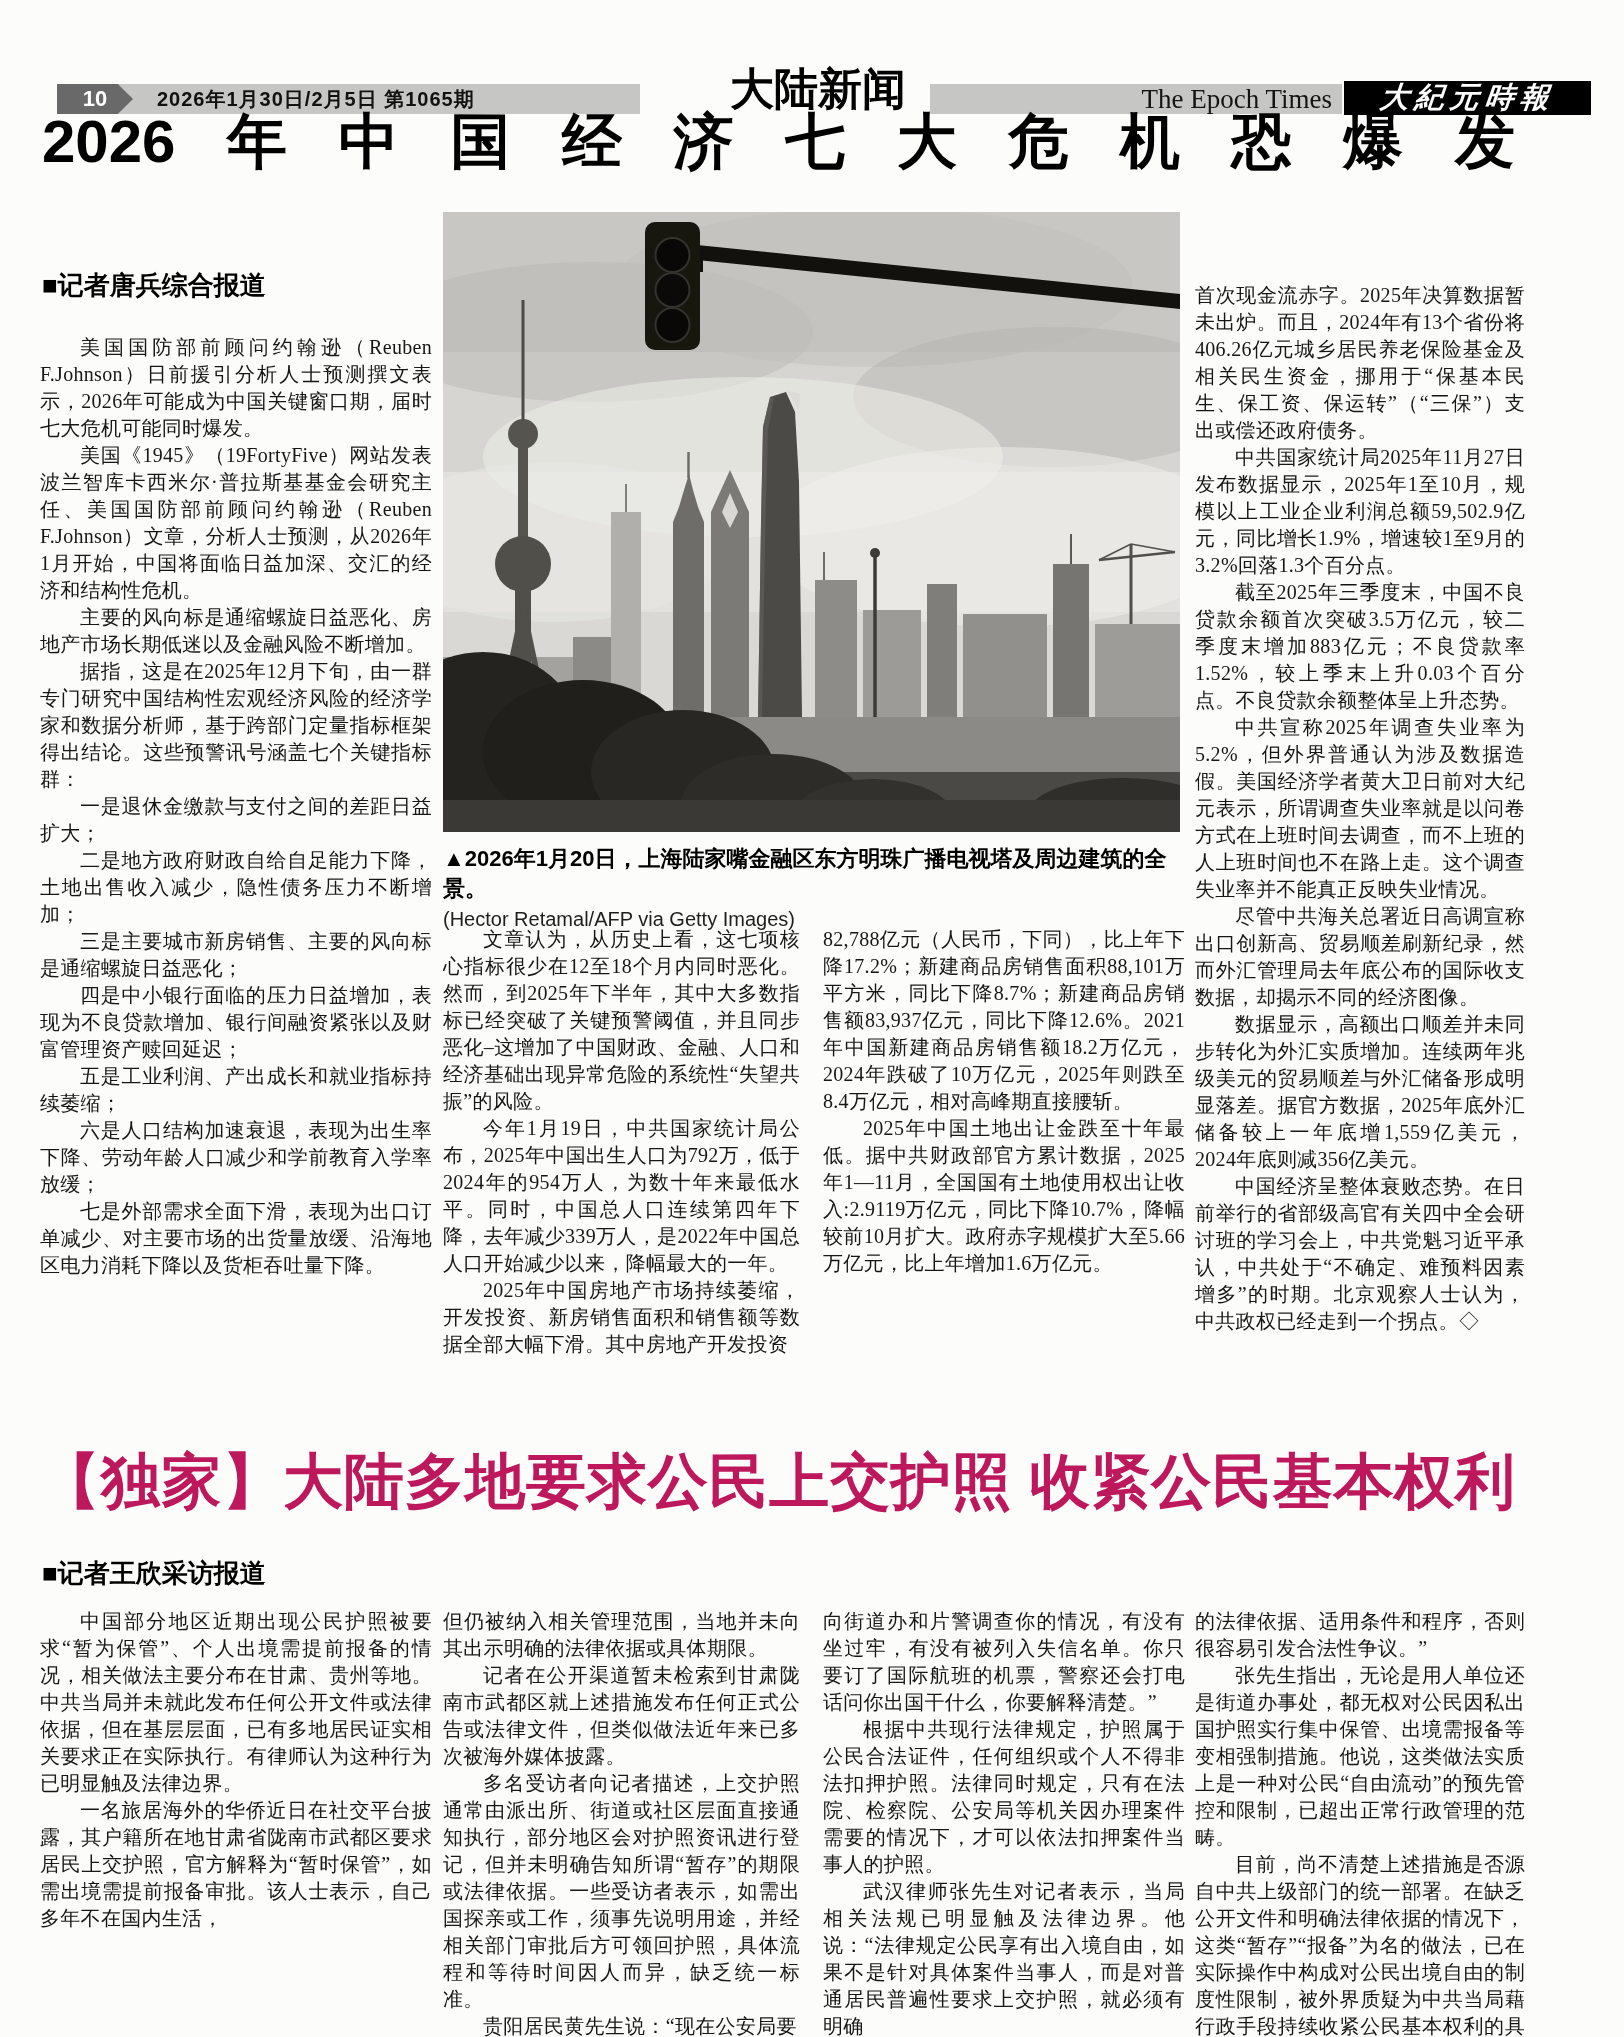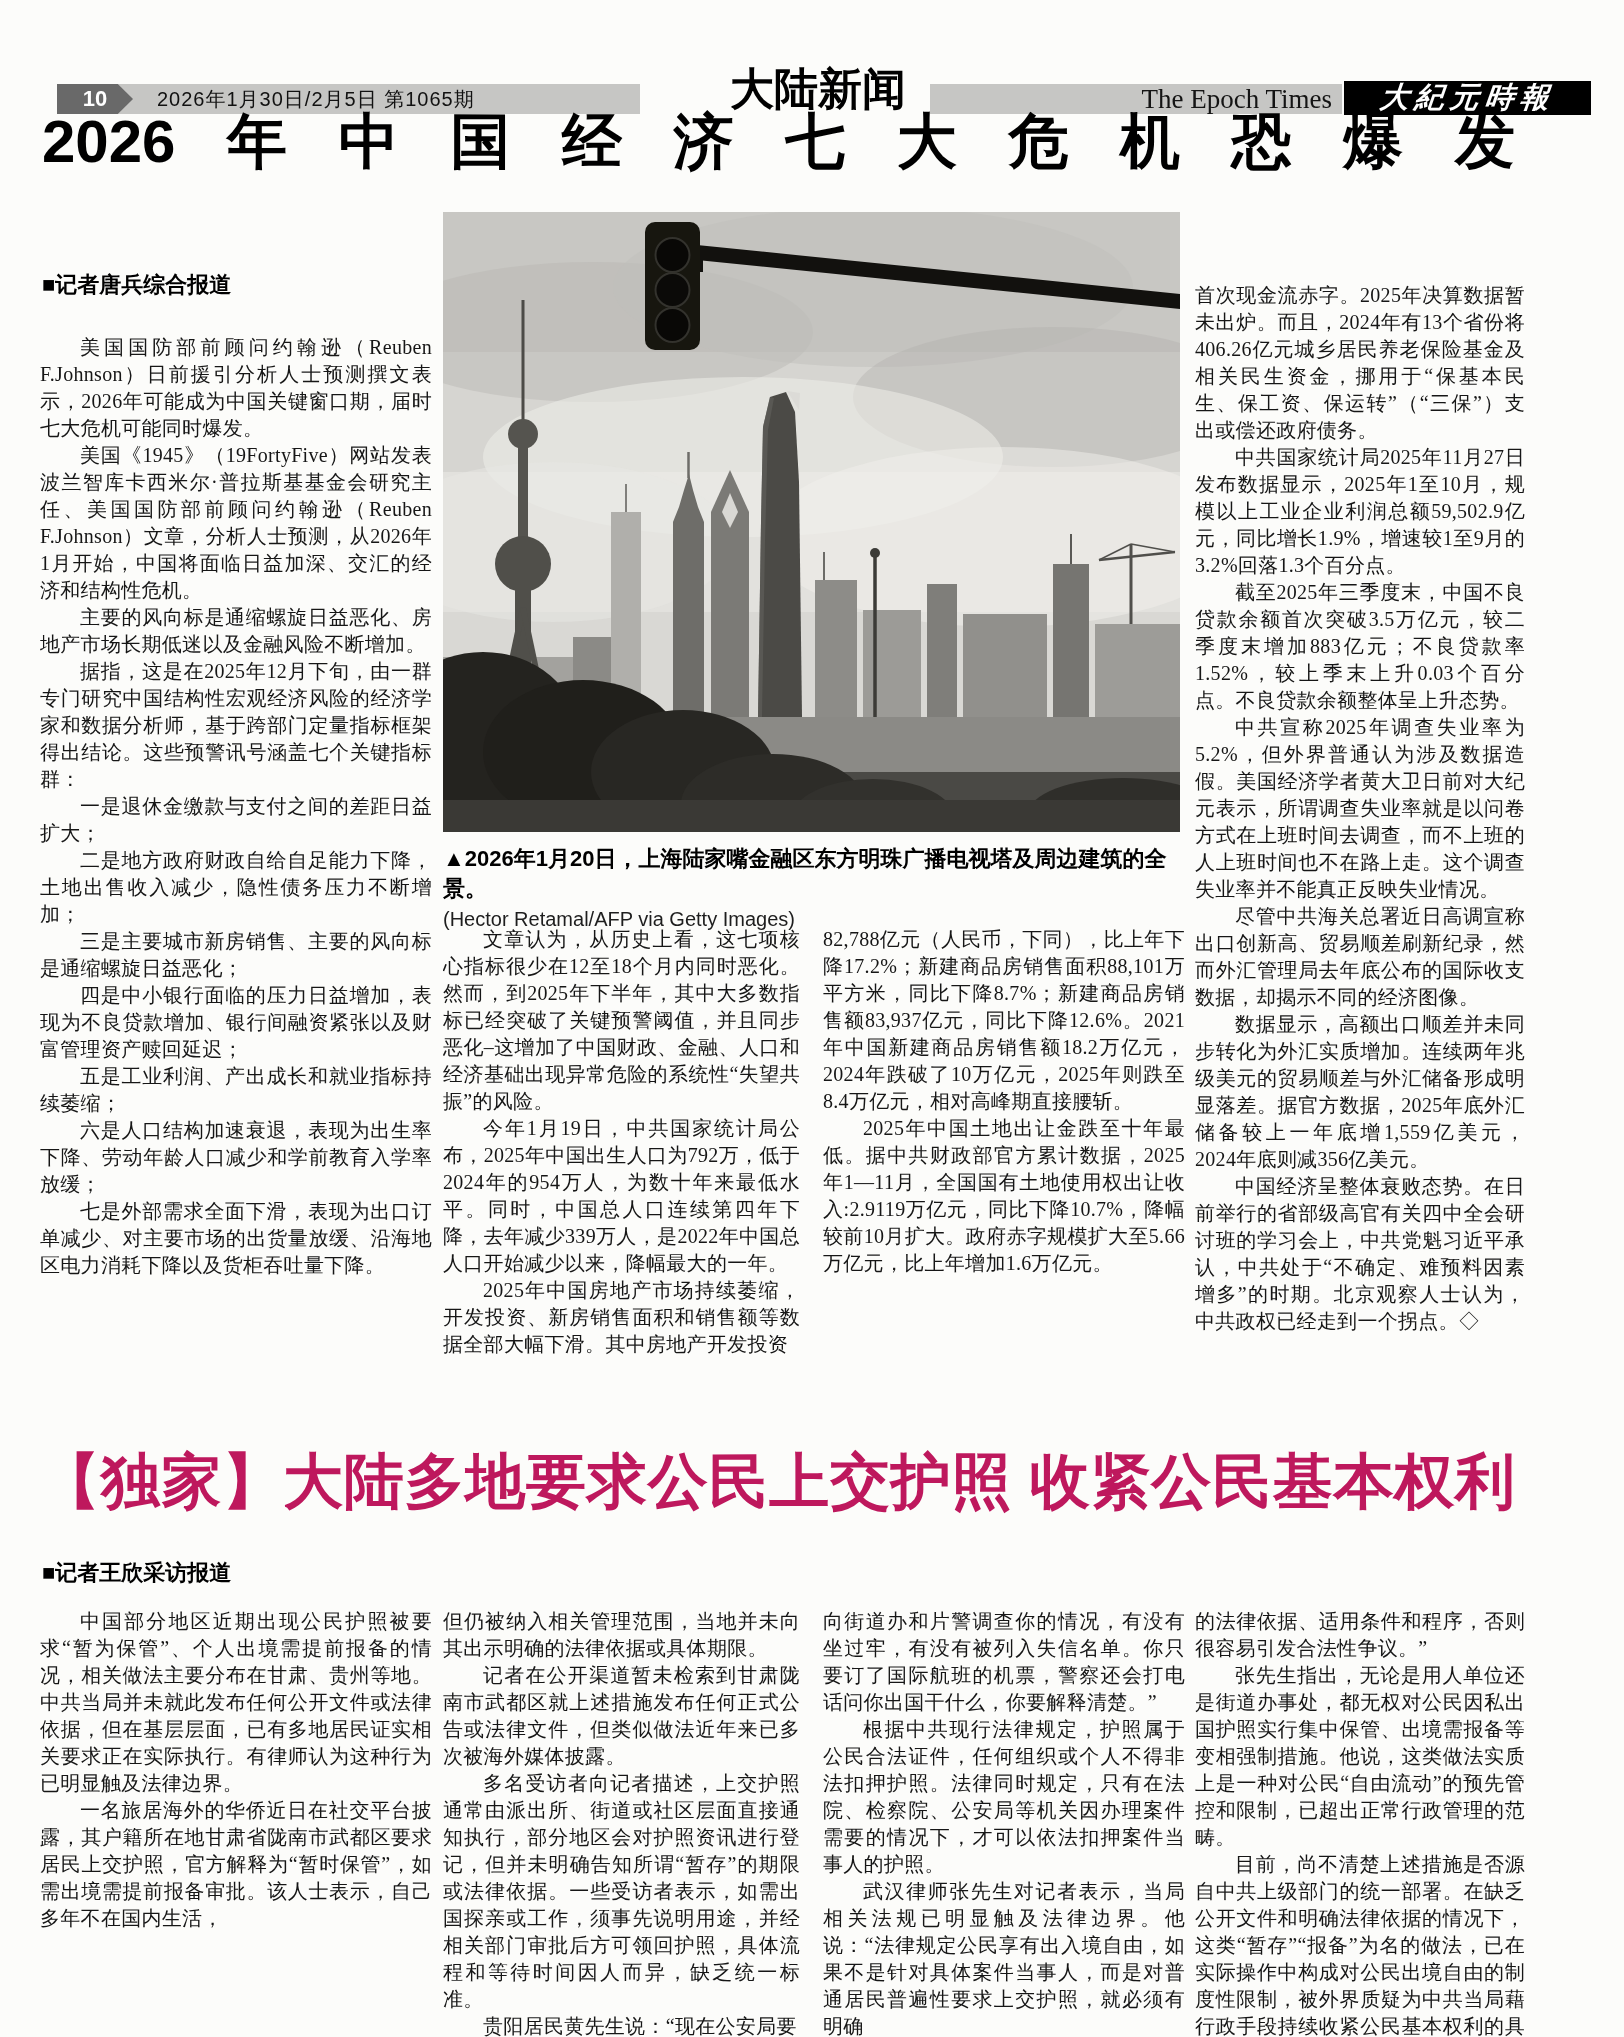--- a/index.html
+++ b/index.html
@@ -9,21 +9,21 @@
     font-family:"Liberation Serif", serif; color:#161616;
   }
   
   .strip { position:absolute; top:84px; height:30px; background:#c6c6c4; }
   .strip-left { left:57px; width:583px; display:flex; align-items:center; }
   .pagenum {
     width:76px; height:30px; background:#696969; color:#fff;
     font-family:"Liberation Sans",sans-serif; font-weight:bold; font-size:22px; line-height:30px;
     text-align:center; clip-path:polygon(0 0,80% 0,100% 50%,80% 100%,0 100%);
   }
-  .dateline { margin-left:24px; font-family:"Liberation Sans",sans-serif; font-weight:normal; font-size:20px; letter-spacing:1px; color:#111; }
+  .dateline { margin-left:24px; font-family:"Liberation Sans",sans-serif; font-weight:bold; font-size:20px; letter-spacing:1px; color:#111; }
   .section-title {
     position:absolute; left:712px; top:64px; width:212px; text-align:center;
     font-family:"Liberation Sans",sans-serif; font-weight:900; font-size:44px; line-height:50px; color:#000;
   }
   .strip-right { left:930px; width:412px; display:flex; align-items:center; justify-content:flex-end; padding-right:10px; box-sizing:border-box; }
   .ep-en { font-family:"Liberation Serif",serif; font-size:27px; color:#141414; }
   .ep-cn {
     position:absolute; left:1344px; top:81px; width:247px; height:34px; background:#000;
     display:flex; align-items:center; justify-content:center;
   }
@@ -35,21 +35,21 @@
   .headline1 {
     position:absolute; left:42px; top:110px; width:1473px; margin:0;
     font-family:"Liberation Sans",sans-serif; font-weight:900; font-size:60px; line-height:1.05;
     color:#000; text-align:justify; text-align-last:justify;
   }
   .headline2 {
     position:absolute; left:40px; top:1444px; width:1475px; margin:0;
     font-family:"Liberation Sans",sans-serif; font-weight:900; font-size:60px; line-height:1.25;
     color:#be185d; text-align:justify; text-align-last:justify;
   }
-  .byline { position:absolute; font-family:"Liberation Sans",sans-serif; font-weight:bold; font-size:22px; line-height:26px; color:#000; }
+  .byline { position:absolute; font-family:"Liberation Sans",sans-serif; font-weight:bold; font-size:26px; line-height:26px; color:#000; }
   .byline1 { left:42px; top:272px; }
   .byline2 { left:42px; top:1560px; }
   
   .col { position:absolute; font-size:20px; line-height:27px; text-align:justify; overflow:hidden; letter-spacing:0.3px; }
   .col p { margin:0; text-indent:2em; }
   .col p.noindent { text-indent:0; }
   .a1c1 { left:40px;  top:334px;  width:392px; height:1056px; }
   .a1c2 { left:443px; top:926px;  width:357px; height:462px; }
   .a1c3 { left:823px; top:926px;  width:362px; height:462px; }
   .a1c4 { left:1195px; top:282px; width:330px; height:1106px; }

